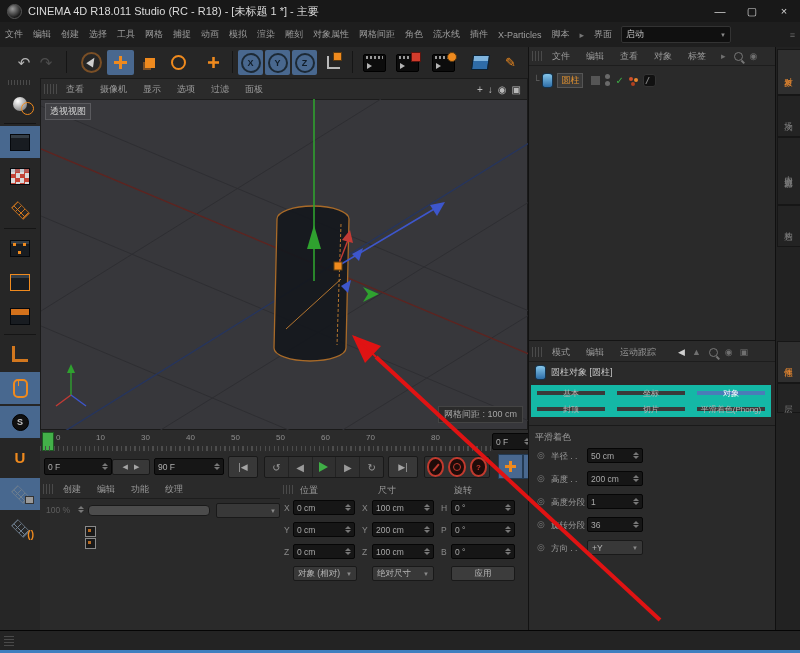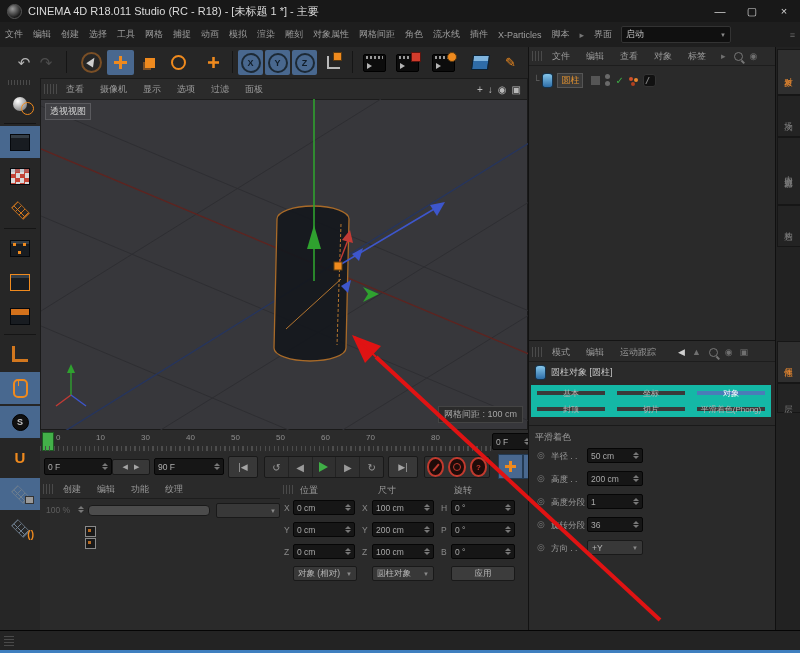--- a/index.html
+++ b/index.html
@@ -569,21 +569,21 @@
           <i class="u"></i>
           <i class="d"></i>
         </span>
       </span>
 
     <span class="dd" style="left:13px;top:86px;width:64px;">
         <span>对象 (相对)</span>
         <span class="caret">▼</span>
       </span>
     <span class="dd" style="left:92px;top:86px;width:62px;">
-        <span>圆柱对象</span>
+        <span>绝对尺寸</span>
         <span class="caret">▼</span>
       </span>
     <span class="btn" style="left:171px;top:86px;width:64px;">应用</span>
   </div>
 
   <div class="abs rightpanel">
 
     <div class="pmenu" style="border-bottom:1px solid #1d1d1d;">
       <span class="grip" style="width:12px;height:10px;margin-left:3px;"></span>
       <span class="pmi">文件</span>

